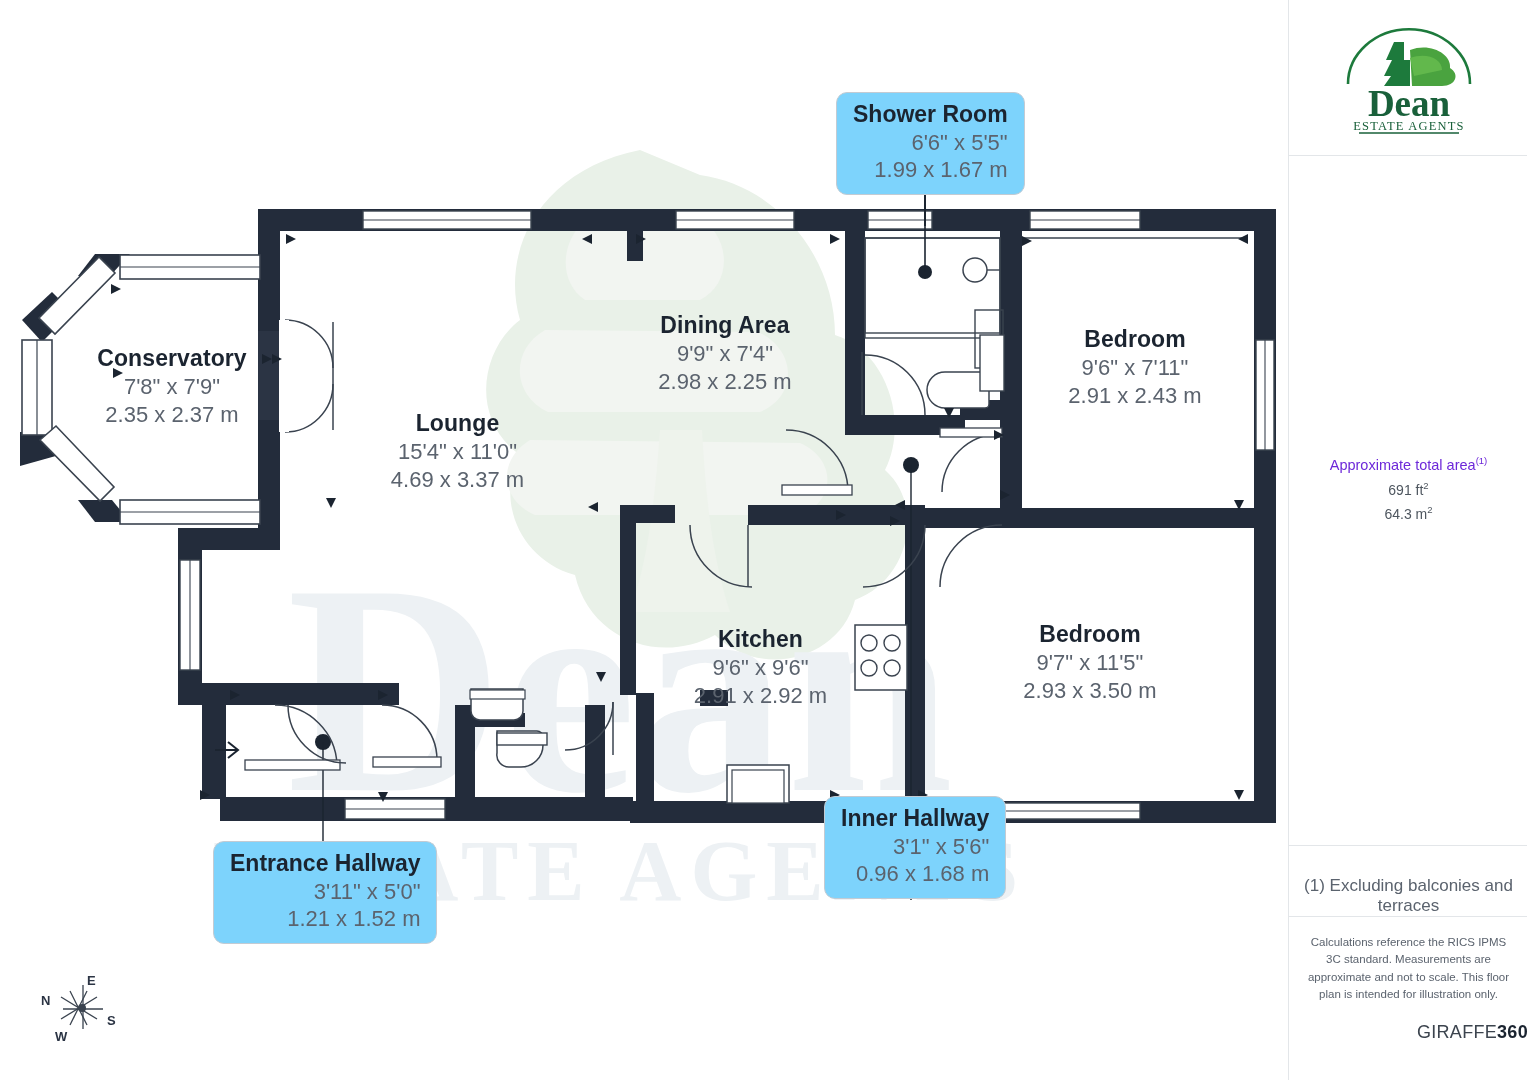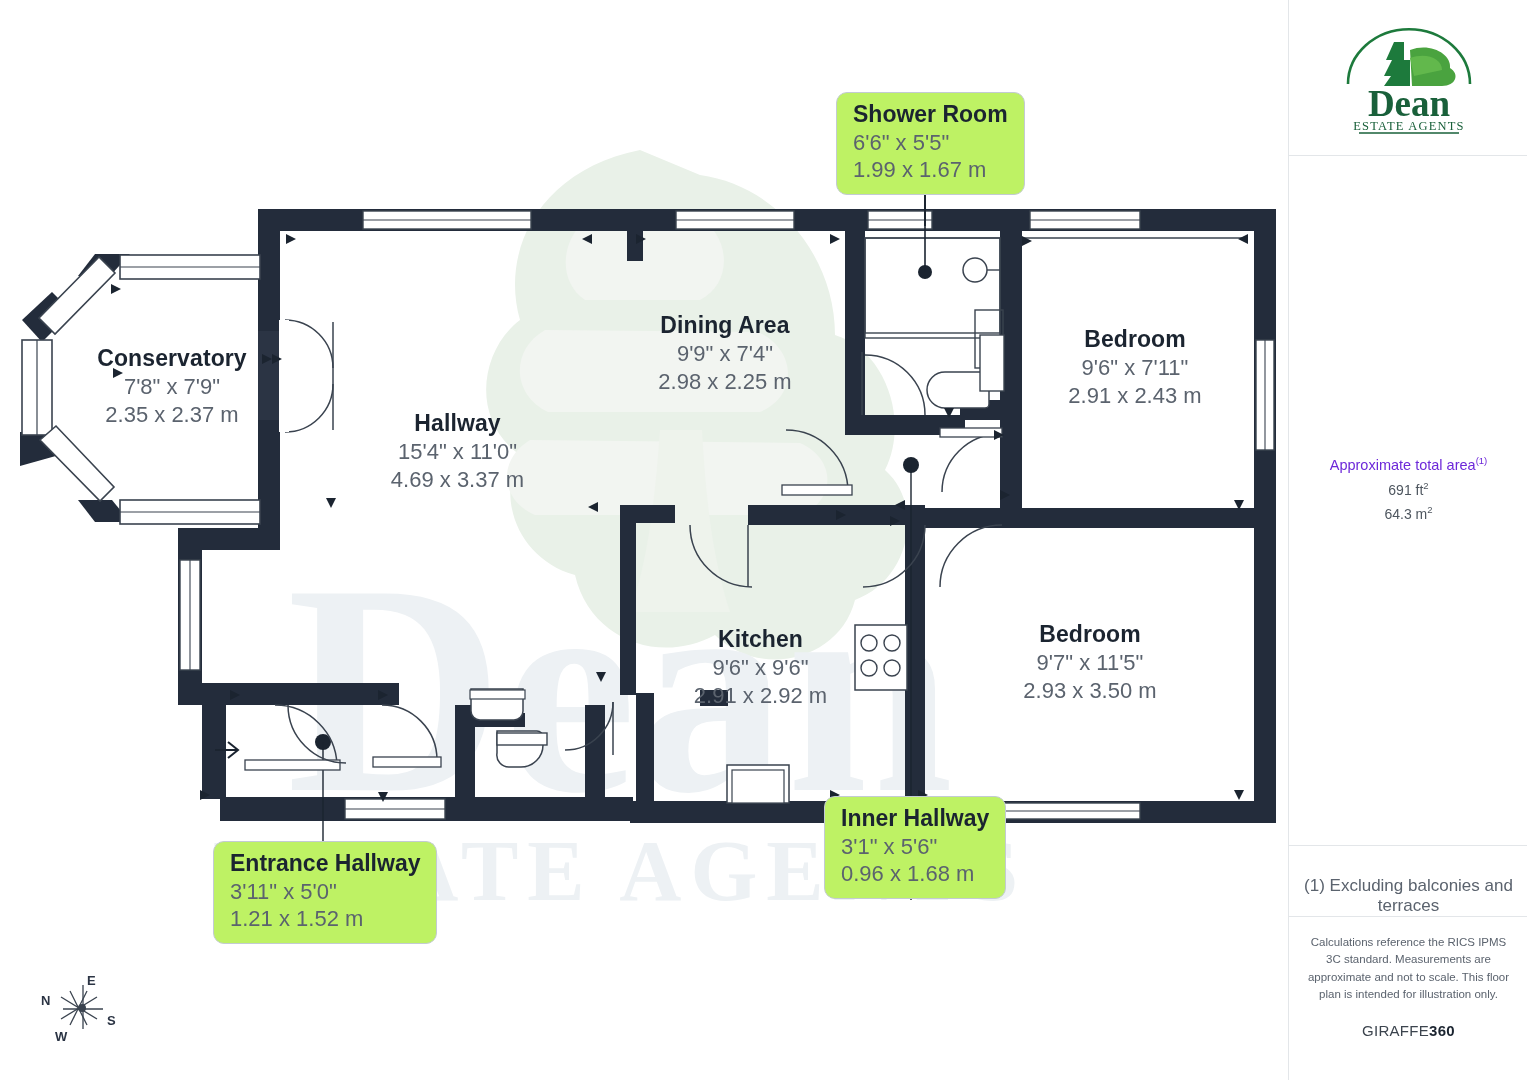--- a/index.html
+++ b/index.html
@@ -40,25 +40,25 @@
   }
   .room-label .rl-dim {
     font-size: 22px;
     color: #5b636e;
     margin-top: 2px;
   }
 
   
   .callout {
     position: absolute;
-    background: #bef264;
+    background: #7dd3fc;
     border: 1.6px solid #c3cbd3;
     border-radius: 11px;
     padding: 8px 16px 11px 16px;
-    text-align: left;
+    text-align: right;
     white-space: nowrap;
     line-height: 1.2;
     z-index: 6;
   }
   .callout .rl-name {
     font-size: 23px;
     font-weight: bold;
     color: #1b2430;
   }
   .callout .rl-dim {
@@ -108,22 +108,22 @@
     position: absolute;
     left: 0; top: 934px; width: 239px;
     text-align: center;
     padding: 0 18px;
     font-size: 11.5px; color: #5b636e;
     line-height: 1.52;
   }
   #brand-box {
     position: absolute;
     left: 0; top: 1022px; width: 239px;
-    text-align: center;
-    font-size: 15px; color: #3c444e;
+    text-align: right;
+    font-size: 18px; color: #3c444e;
     letter-spacing: .3px;
   }
   #brand-box b { color: #1b2430; }
 
   
   #compass { position: absolute; left: 25px; top: 963px; width: 100px; height: 90px; }
 </style>
 </head>
 <body>
 
@@ -408,21 +408,21 @@
 
     </svg>
 
     <div class="room-label" style="left:92px; top:345px; width:160px;">
       <div class="rl-name">Conservatory</div>
       <div class="rl-dim">7'8" x 7'9"</div>
       <div class="rl-dim">2.35 x 2.37 m</div>
     </div>
 
     <div class="room-label" style="left:385px; top:410px; width:145px;">
-      <div class="rl-name">Hallway</div>
+      <div class="rl-name">Lounge</div>
       <div class="rl-dim">15'4" x 11'0"</div>
       <div class="rl-dim">4.69 x 3.37 m</div>
     </div>
 
     <div class="room-label" style="left:650px; top:312px; width:150px;">
       <div class="rl-name">Dining Area</div>
       <div class="rl-dim">9'9" x 7'4"</div>
       <div class="rl-dim">2.98 x 2.25 m</div>
     </div>
 

